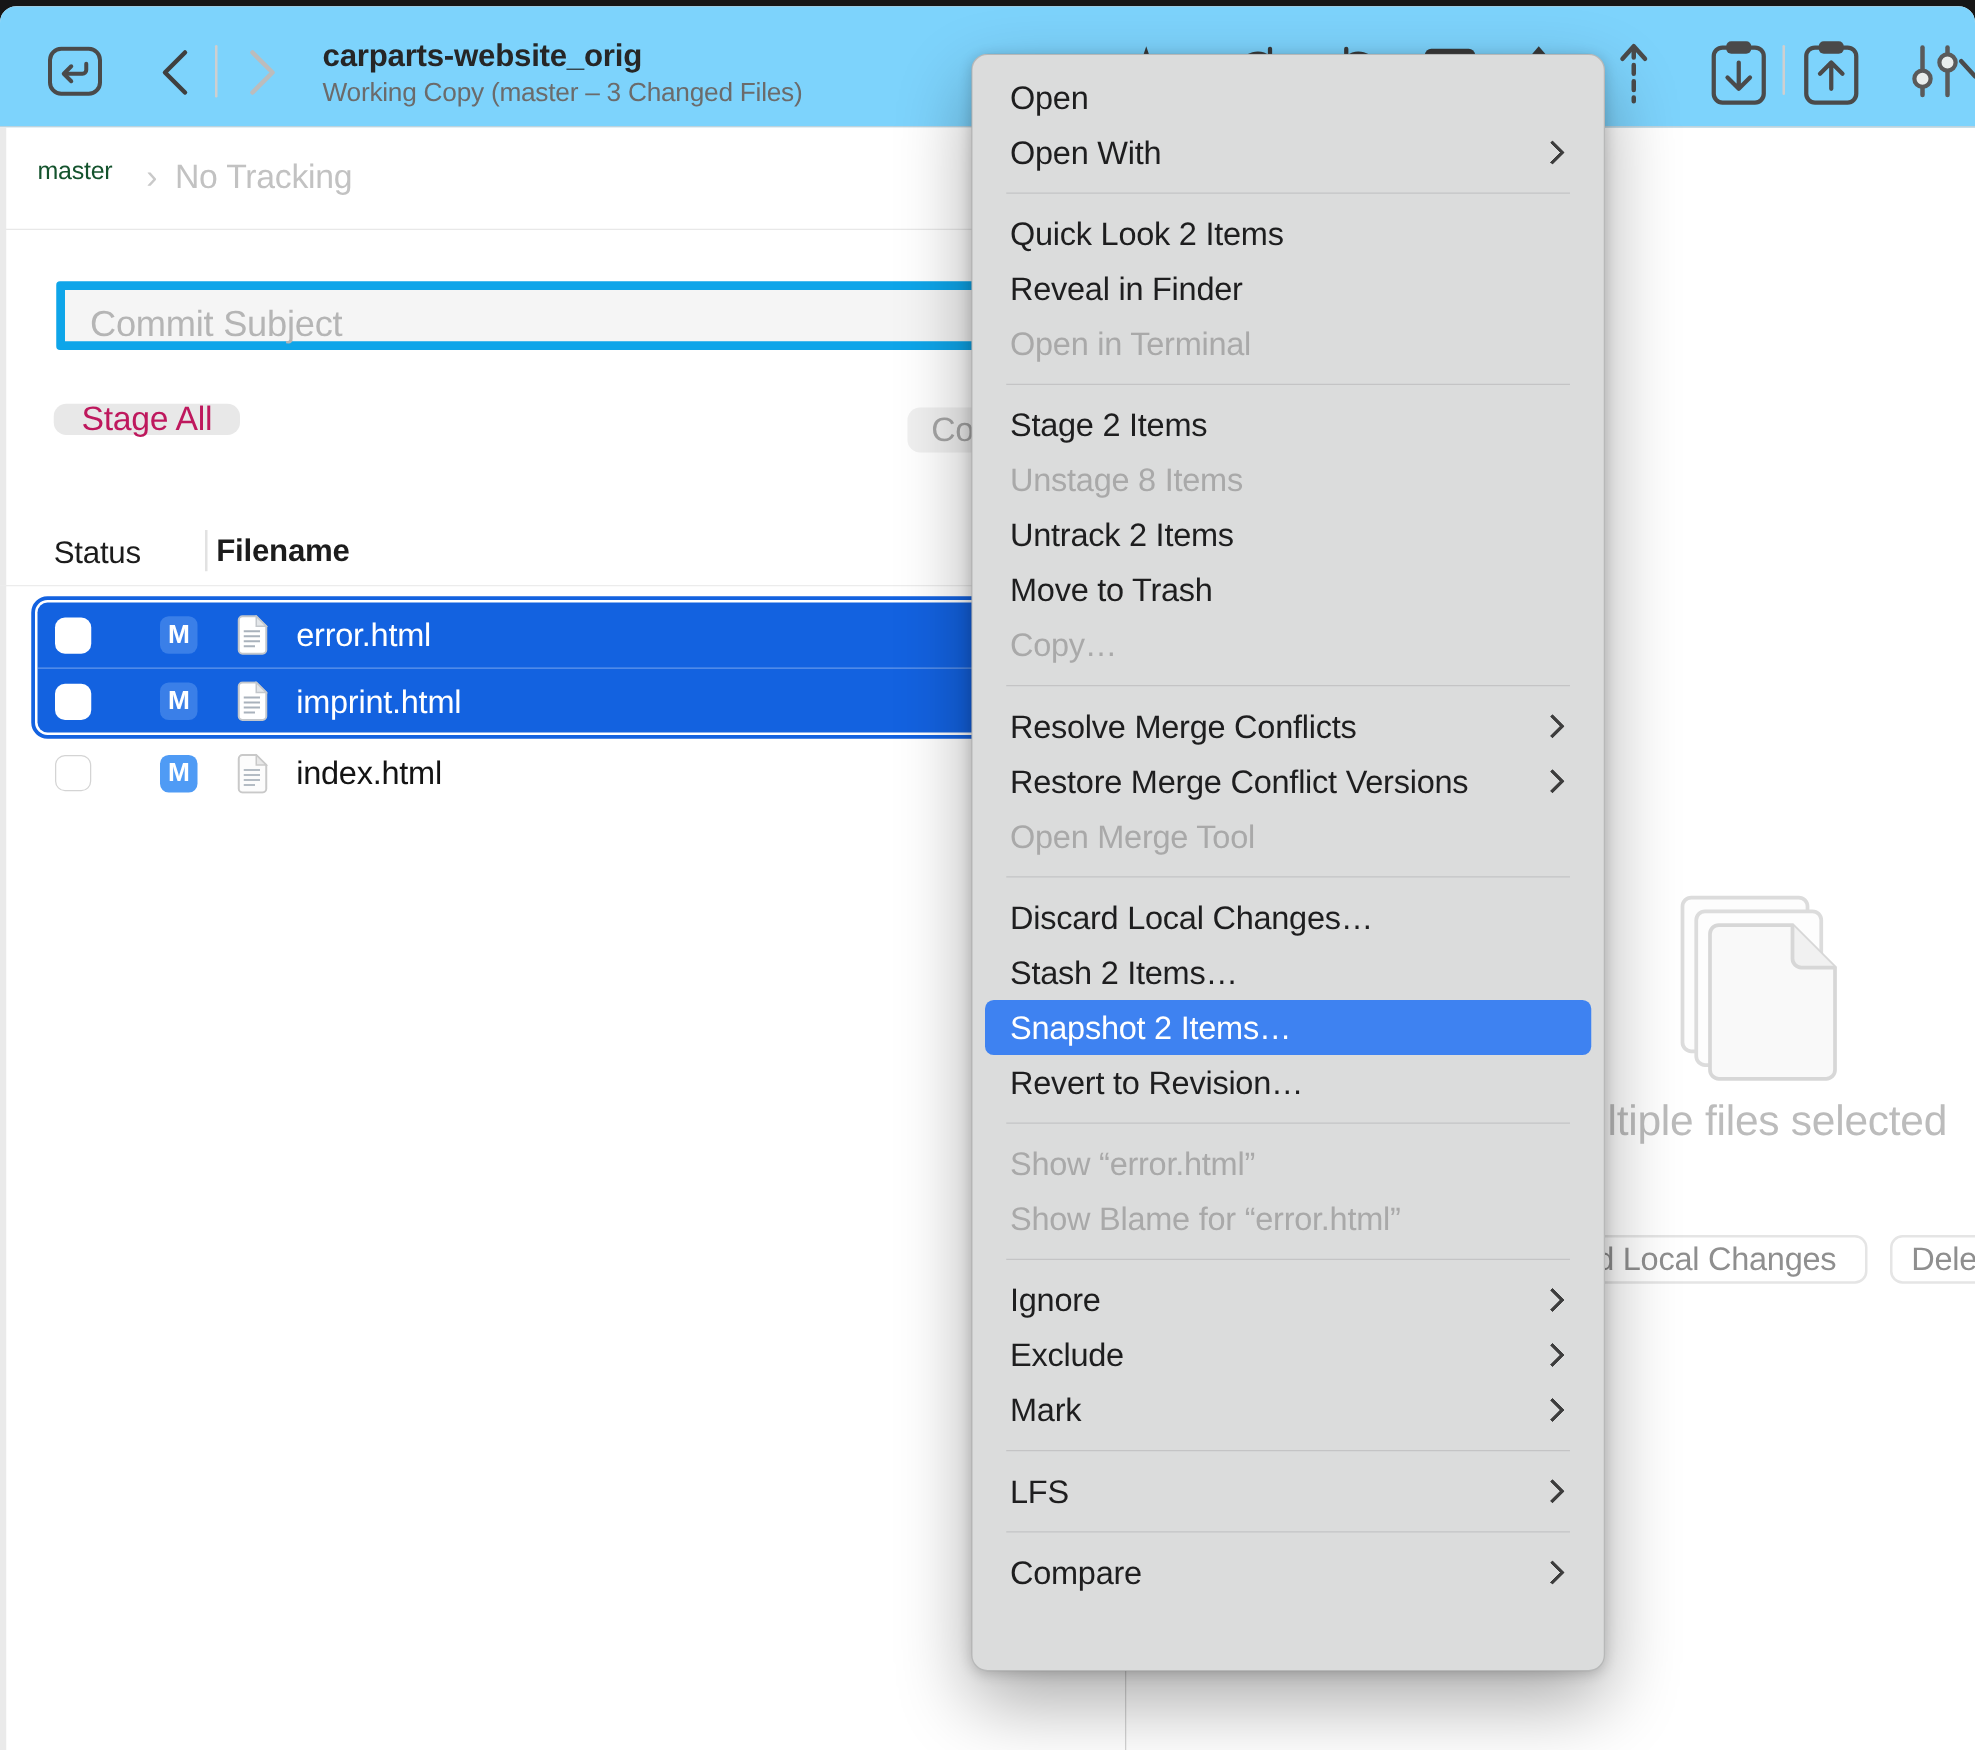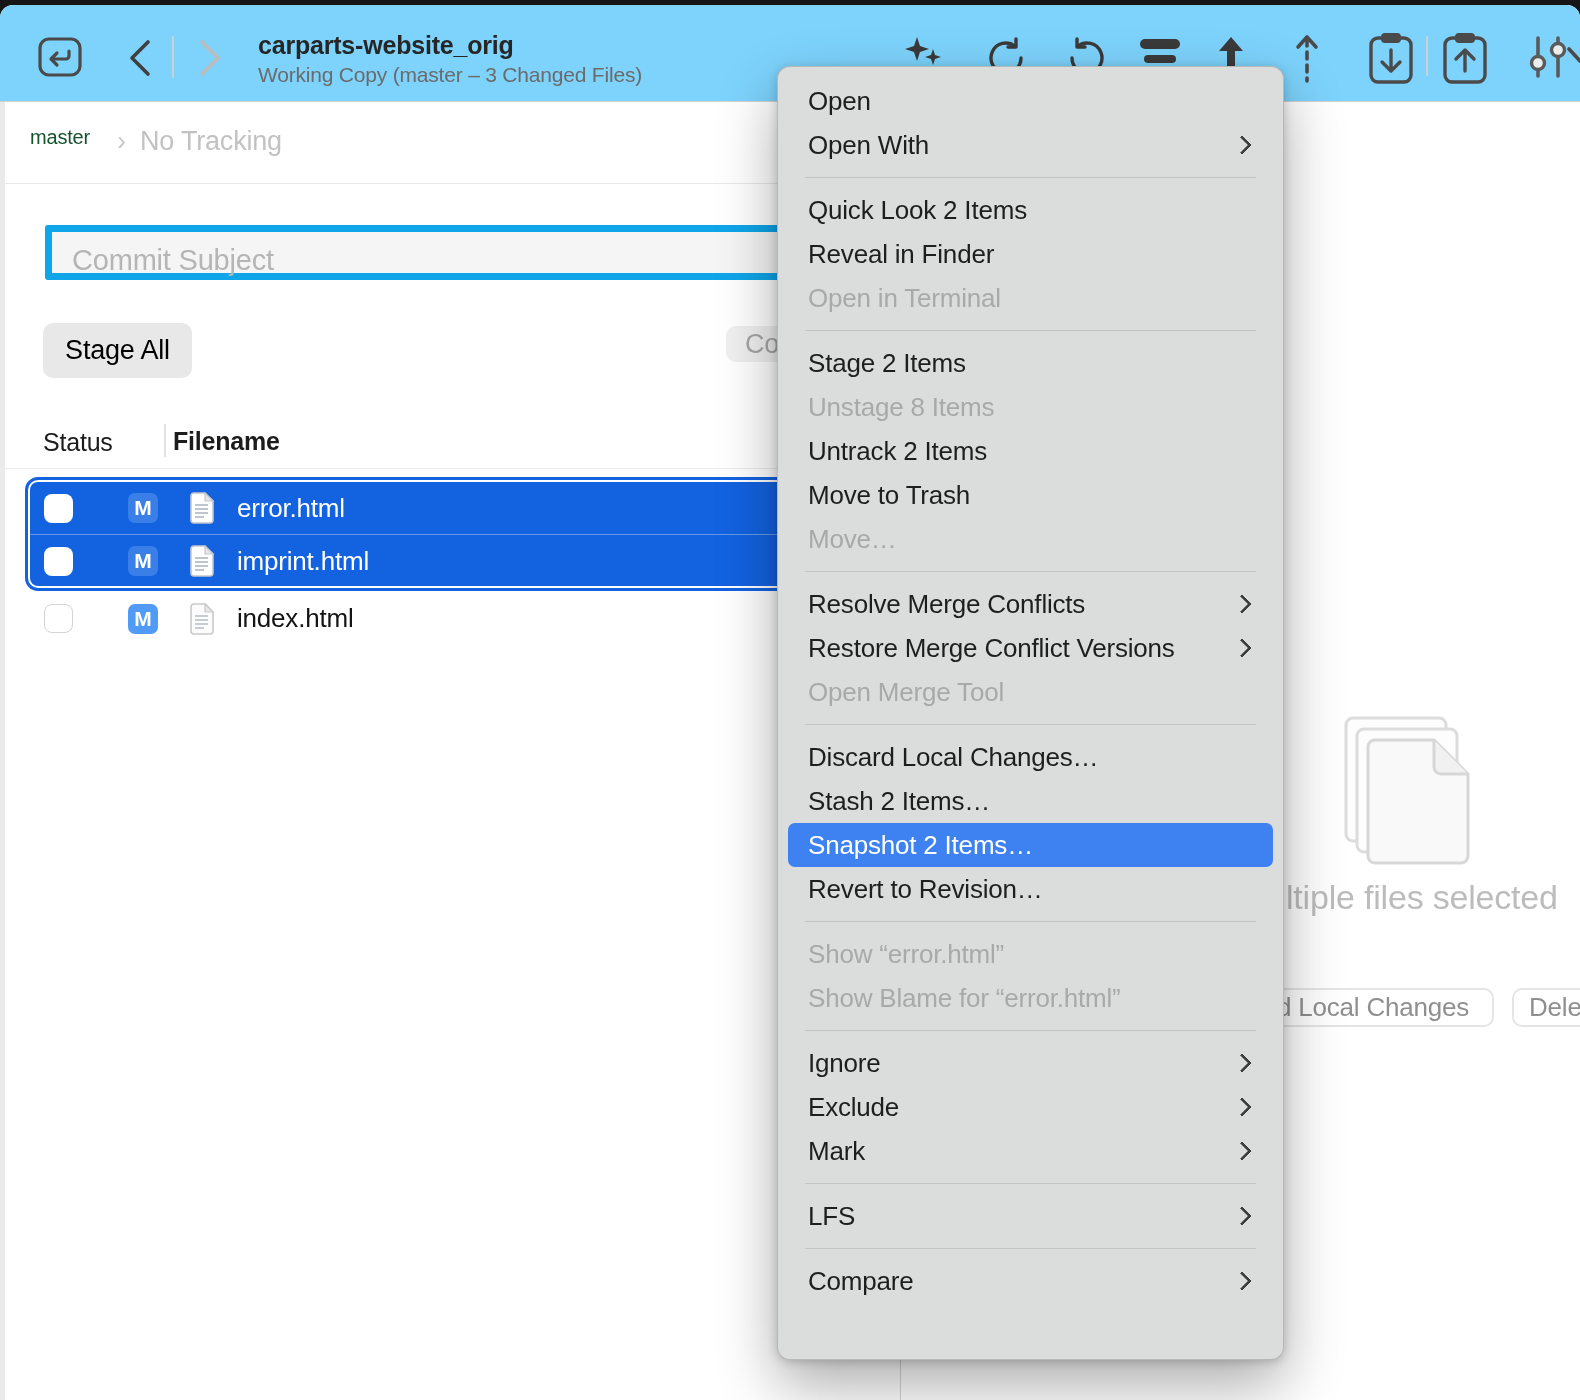--- a/index.html
+++ b/index.html
@@ -29,23 +29,23 @@
   .crumb-sep{position:absolute;left:117px;top:24px;font-size:27px;color:#c9c9c9;}
   .crumb-track{position:absolute;left:140px;top:24px;font-size:27px;color:#c2c2c2;}
 
   
   .left-strip{position:absolute;left:0;top:102px;width:5px;height:1298px;background:#eaeaea;}
 
   
   .commit-field{position:absolute;left:45px;top:225px;width:815px;height:55px;
     background:#f5f5f5;border:7px solid #0ea5e9;border-radius:3px;box-sizing:border-box;}
   .commit-field .ph{position:absolute;left:20px;top:12px;font-size:29px;color:#b5b5b5;}
-  .stage-all{position:absolute;left:43px;top:323px;width:149px;height:55px;background:#e8e8e8;
+  .stage-all{position:absolute;left:43px;top:323px;width:149px;height:25px;background:#e8e8e8;
     border-radius:10px;display:flex;align-items:center;justify-content:center;
-    font-size:27px;color:#000000;}
+    font-size:27px;color:#be185d;}
   .commit-btn{position:absolute;left:726px;top:326px;width:140px;height:36px;background:#f0f0f0;
     border-radius:10px;font-size:27px;color:#a6a6a6;display:flex;align-items:center;
     padding-left:19px;box-sizing:border-box;z-index:2;}
 
   
   .th-status{position:absolute;left:43px;top:428px;font-size:25px;color:#1c1c1c;}
   .th-filename{position:absolute;left:173px;top:427px;font-size:25px;font-weight:bold;color:#1c1c1c;}
   .th-divider{position:absolute;left:164px;top:424px;width:2px;height:33px;background:#e2e2e2;}
   .th-underline{position:absolute;left:0;top:468px;width:900px;height:1px;background:#ececec;}
 
@@ -82,21 +82,21 @@
   .panel-btn{position:absolute;top:988px;height:39px;background:#fff;border:2px solid #e5e5e5;
     border-radius:10px;box-sizing:border-box;display:flex;align-items:center;justify-content:center;
     font-size:26px;color:#8f8f8f;z-index:1;white-space:nowrap;text-align:center;}
   .panel-btn.b1{left:1252px;width:242px;}
   .panel-btn.b2{left:1512px;width:130px;justify-content:flex-start;padding-left:15px;}
 
   
   .menu{position:absolute;left:777px;top:43px;width:507px;height:1294px;box-sizing:border-box;
     background:#dbdcdc;border:1px solid rgba(0,0,0,0.16);border-radius:13px;
     box-shadow:0 25px 60px rgba(0,0,0,0.33),0 2px 10px rgba(0,0,0,0.18);
-    padding:12px 0;z-index:20;margin-top:23px;}
+    padding:12px 0;z-index:20;}
   .mi{height:44px;display:flex;align-items:center;padding:0 32px 0 30px;font-size:26px;
     color:#1e1e1f;position:relative;box-sizing:border-box;}
   .mi.disabled{color:#a9a9a9;}
   .mi.highlight{background:#3e82f1;color:#ffffff;border-radius:7px;margin:0 10px;padding-left:20px;}
   .sub-chevron{position:absolute;right:34px;top:15px;width:11px;height:11px;
     border-top:3px solid #3d3d3d;border-right:3px solid #3d3d3d;transform:rotate(45deg);border-radius:1px;}
   .msep{height:1px;background:#c4c4c5;margin:10px 27px;}
 
   svg{display:block;}
 </style>
@@ -313,21 +313,21 @@
     <div class="mi disabled">
             <span>Unstage 8 Items</span>
           </div>
     <div class="mi">
             <span>Untrack 2 Items</span>
           </div>
     <div class="mi">
             <span>Move to Trash</span>
           </div>
     <div class="mi disabled">
-            <span>Move…</span>
+            <span>Copy…</span>
           </div>
     <div class="msep"></div>
 
     <div class="mi">
             <span>Resolve Merge Conflicts</span>
             <span class="sub-chevron"></span>
           </div>
     <div class="mi">
             <span>Restore Merge Conflict Versions</span>
             <span class="sub-chevron"></span>

